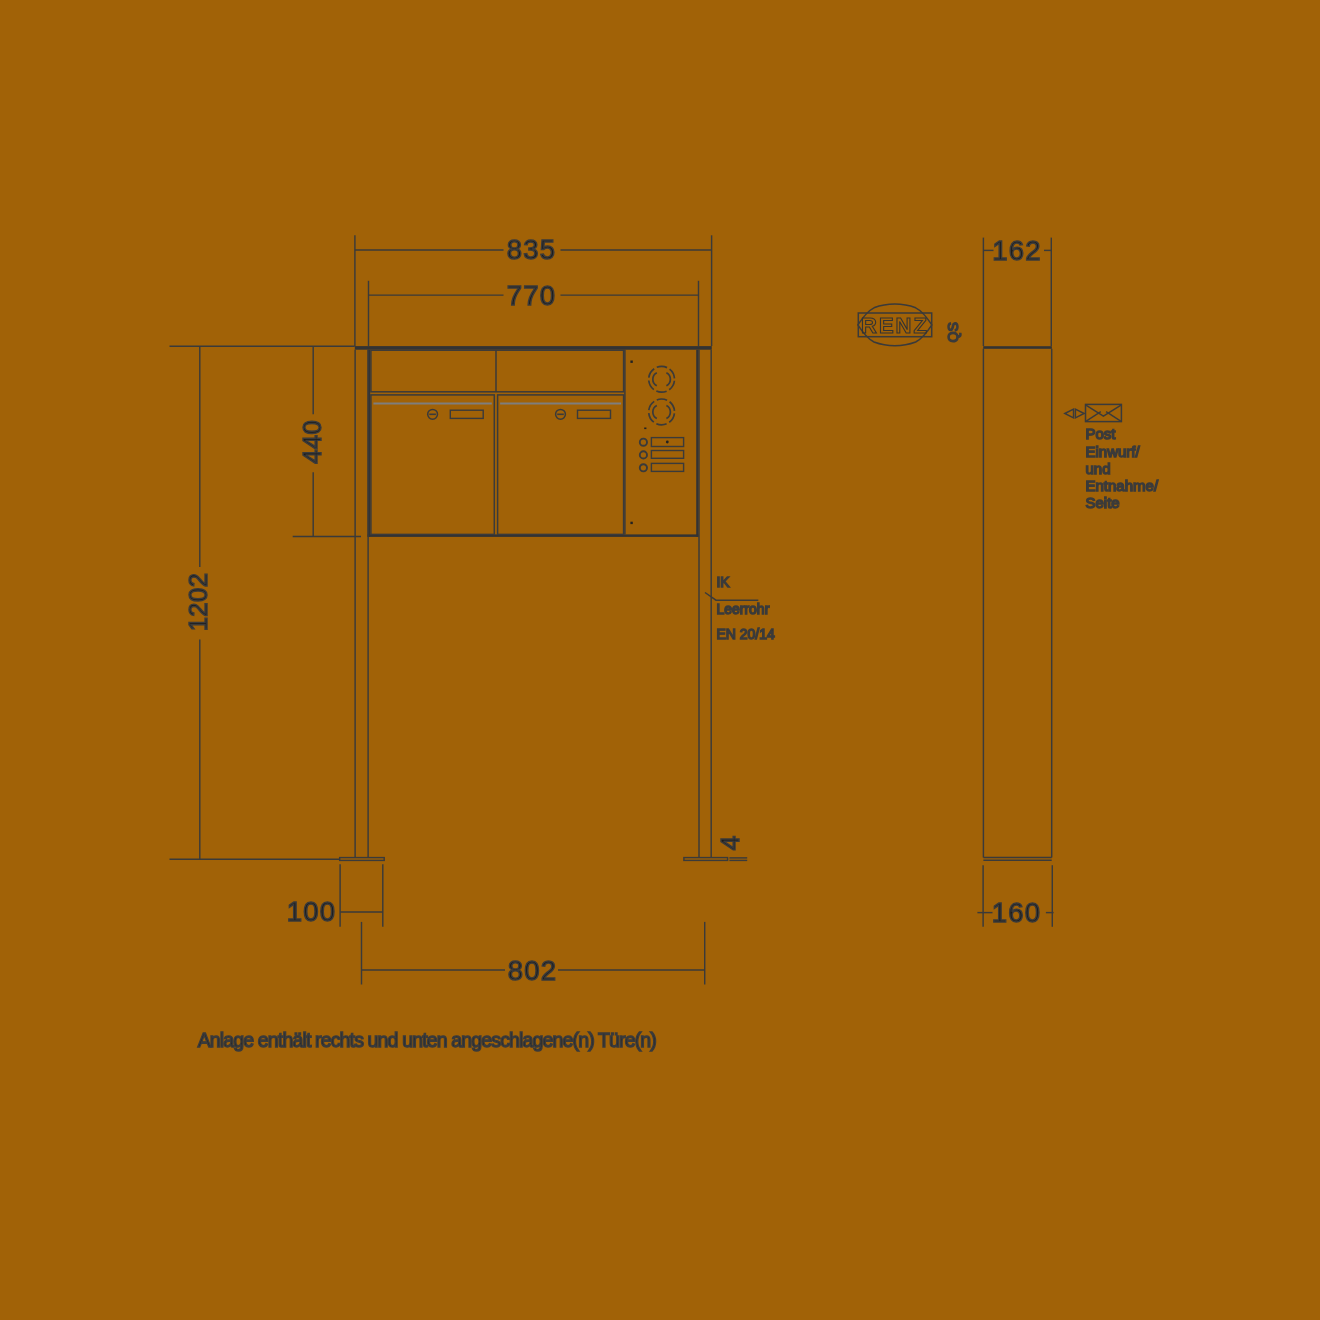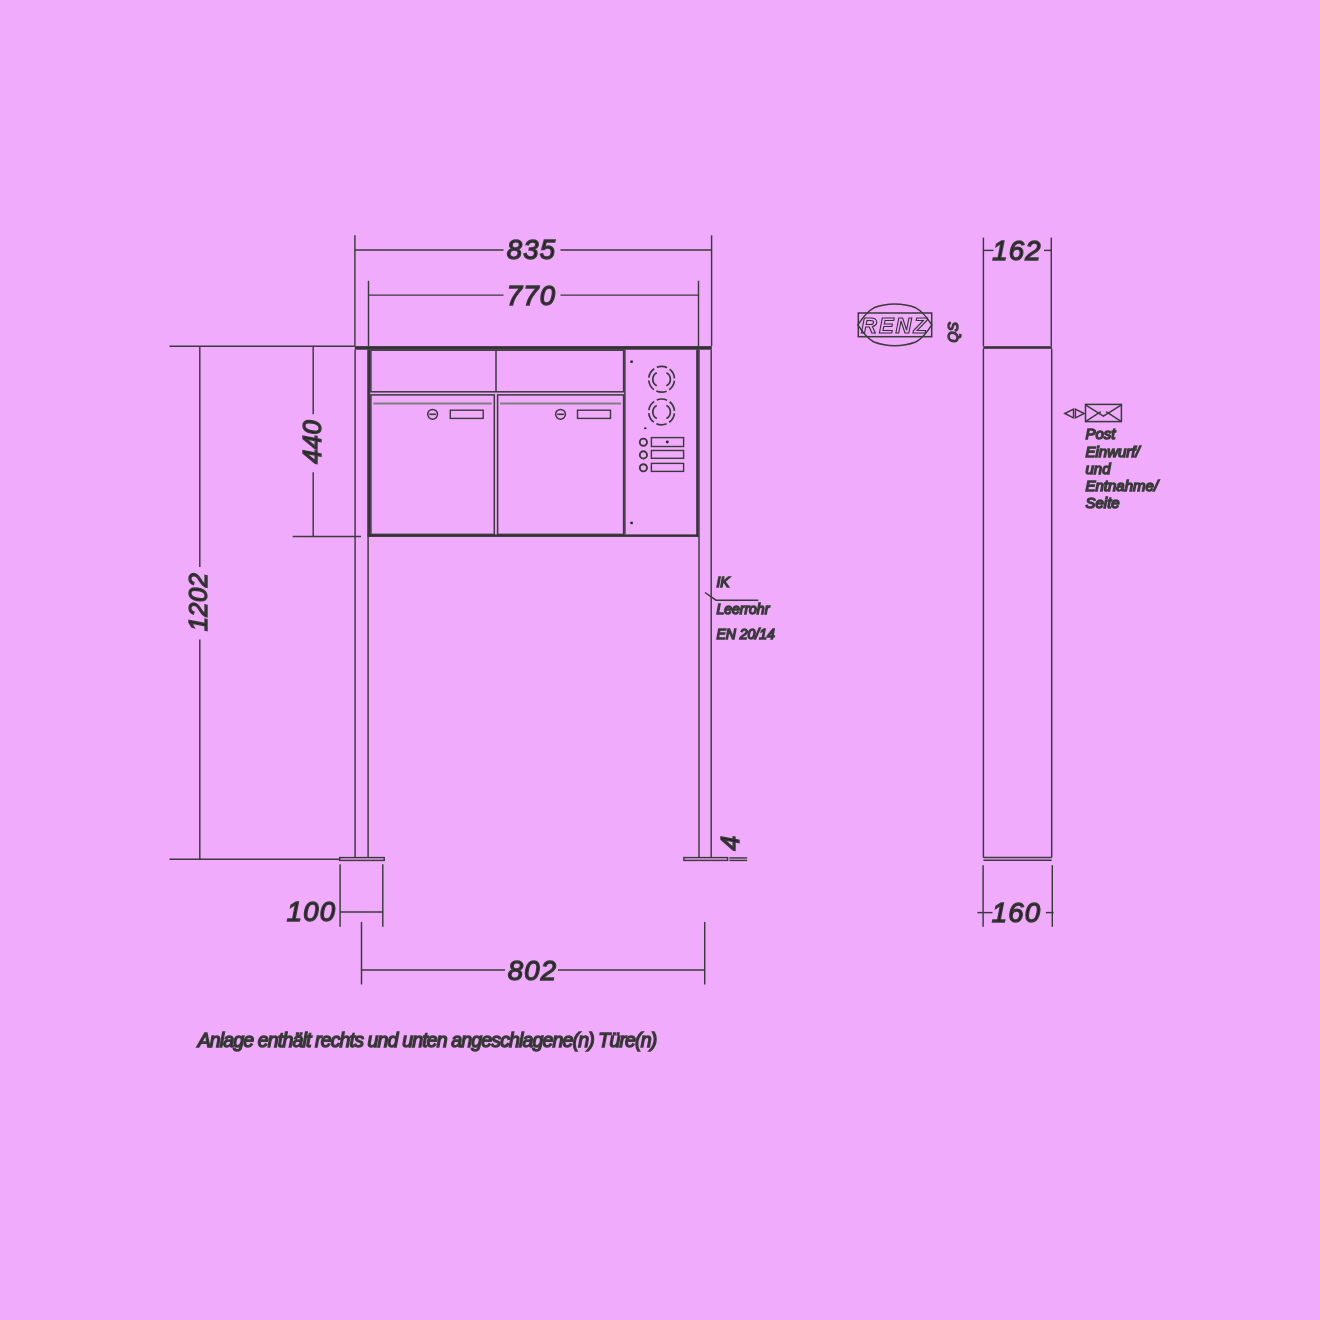--- a/index.html
+++ b/index.html
@@ -1,16 +1,16 @@
 <!DOCTYPE html>
 <html><head>
 <meta charset="utf-8">
 <style>
   html,body{margin:0;padding:0;background:#ffffff;}
-  .page{position:relative;width:1320px;height:1320px;background:#f0abfc;overflow:hidden;font-style:italic;}
+  .page{position:relative;width:1320px;height:1320px;background:#a16207;overflow:hidden;}
   text{font-family:"Liberation Sans", sans-serif;fill:#1c1c1c;}
 </style>
 </head>
 <body>
 <div class="page">
 <svg width="1320" height="1320" viewBox="0 0 1320 1320">
 <g fill="none" stroke="#3a3a3a" stroke-width="1.45">
 
 <rect x="354.8" y="346.1" width="357" height="3.6" fill="#333" stroke="none"></rect>
 

